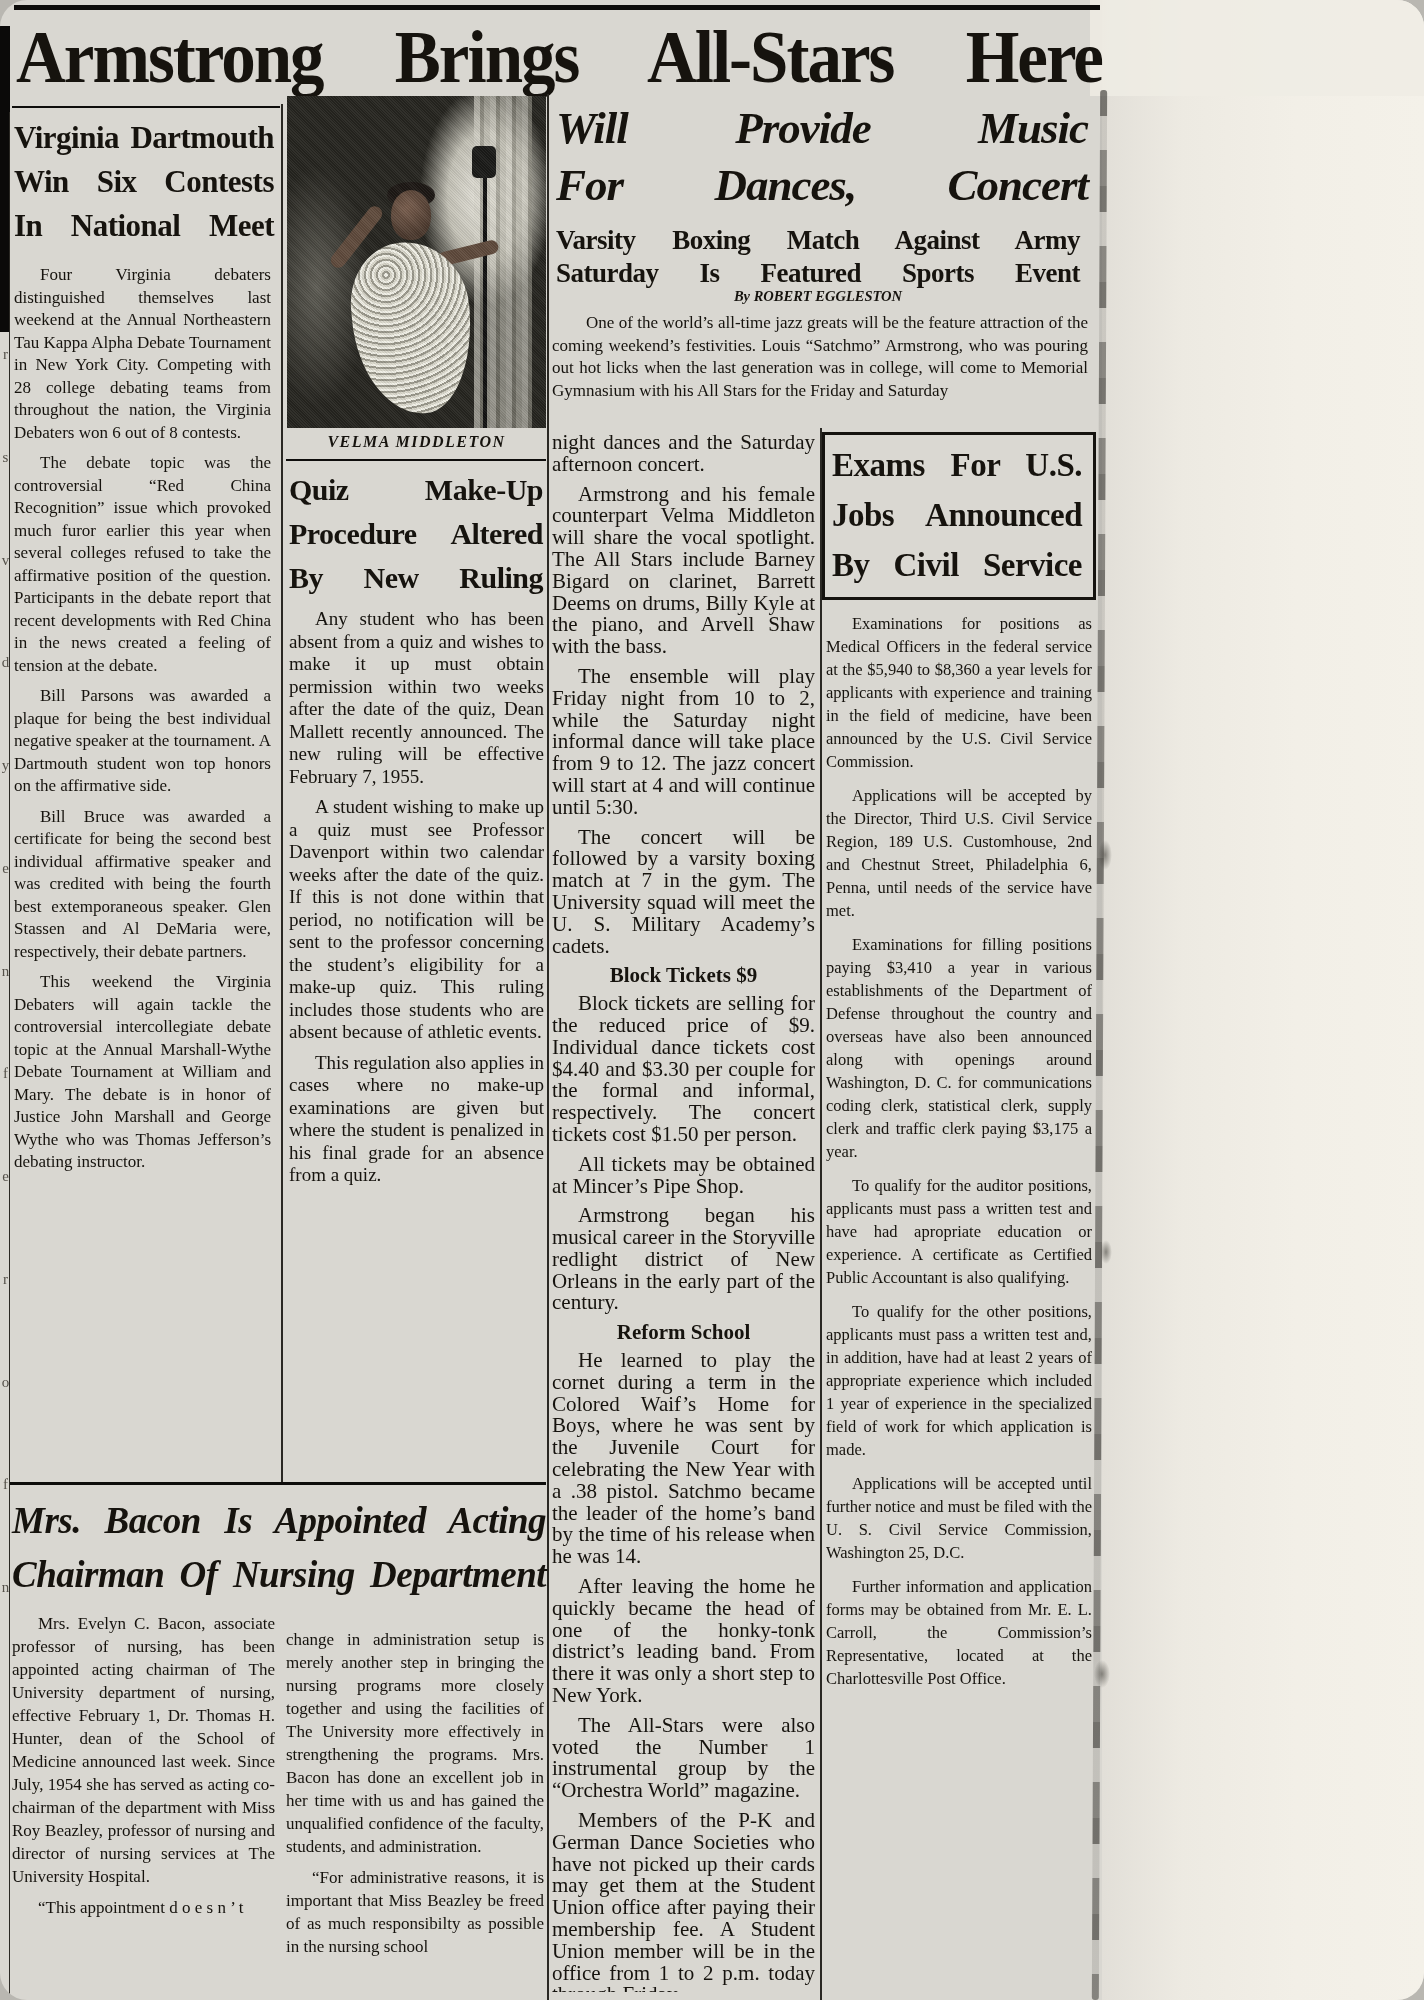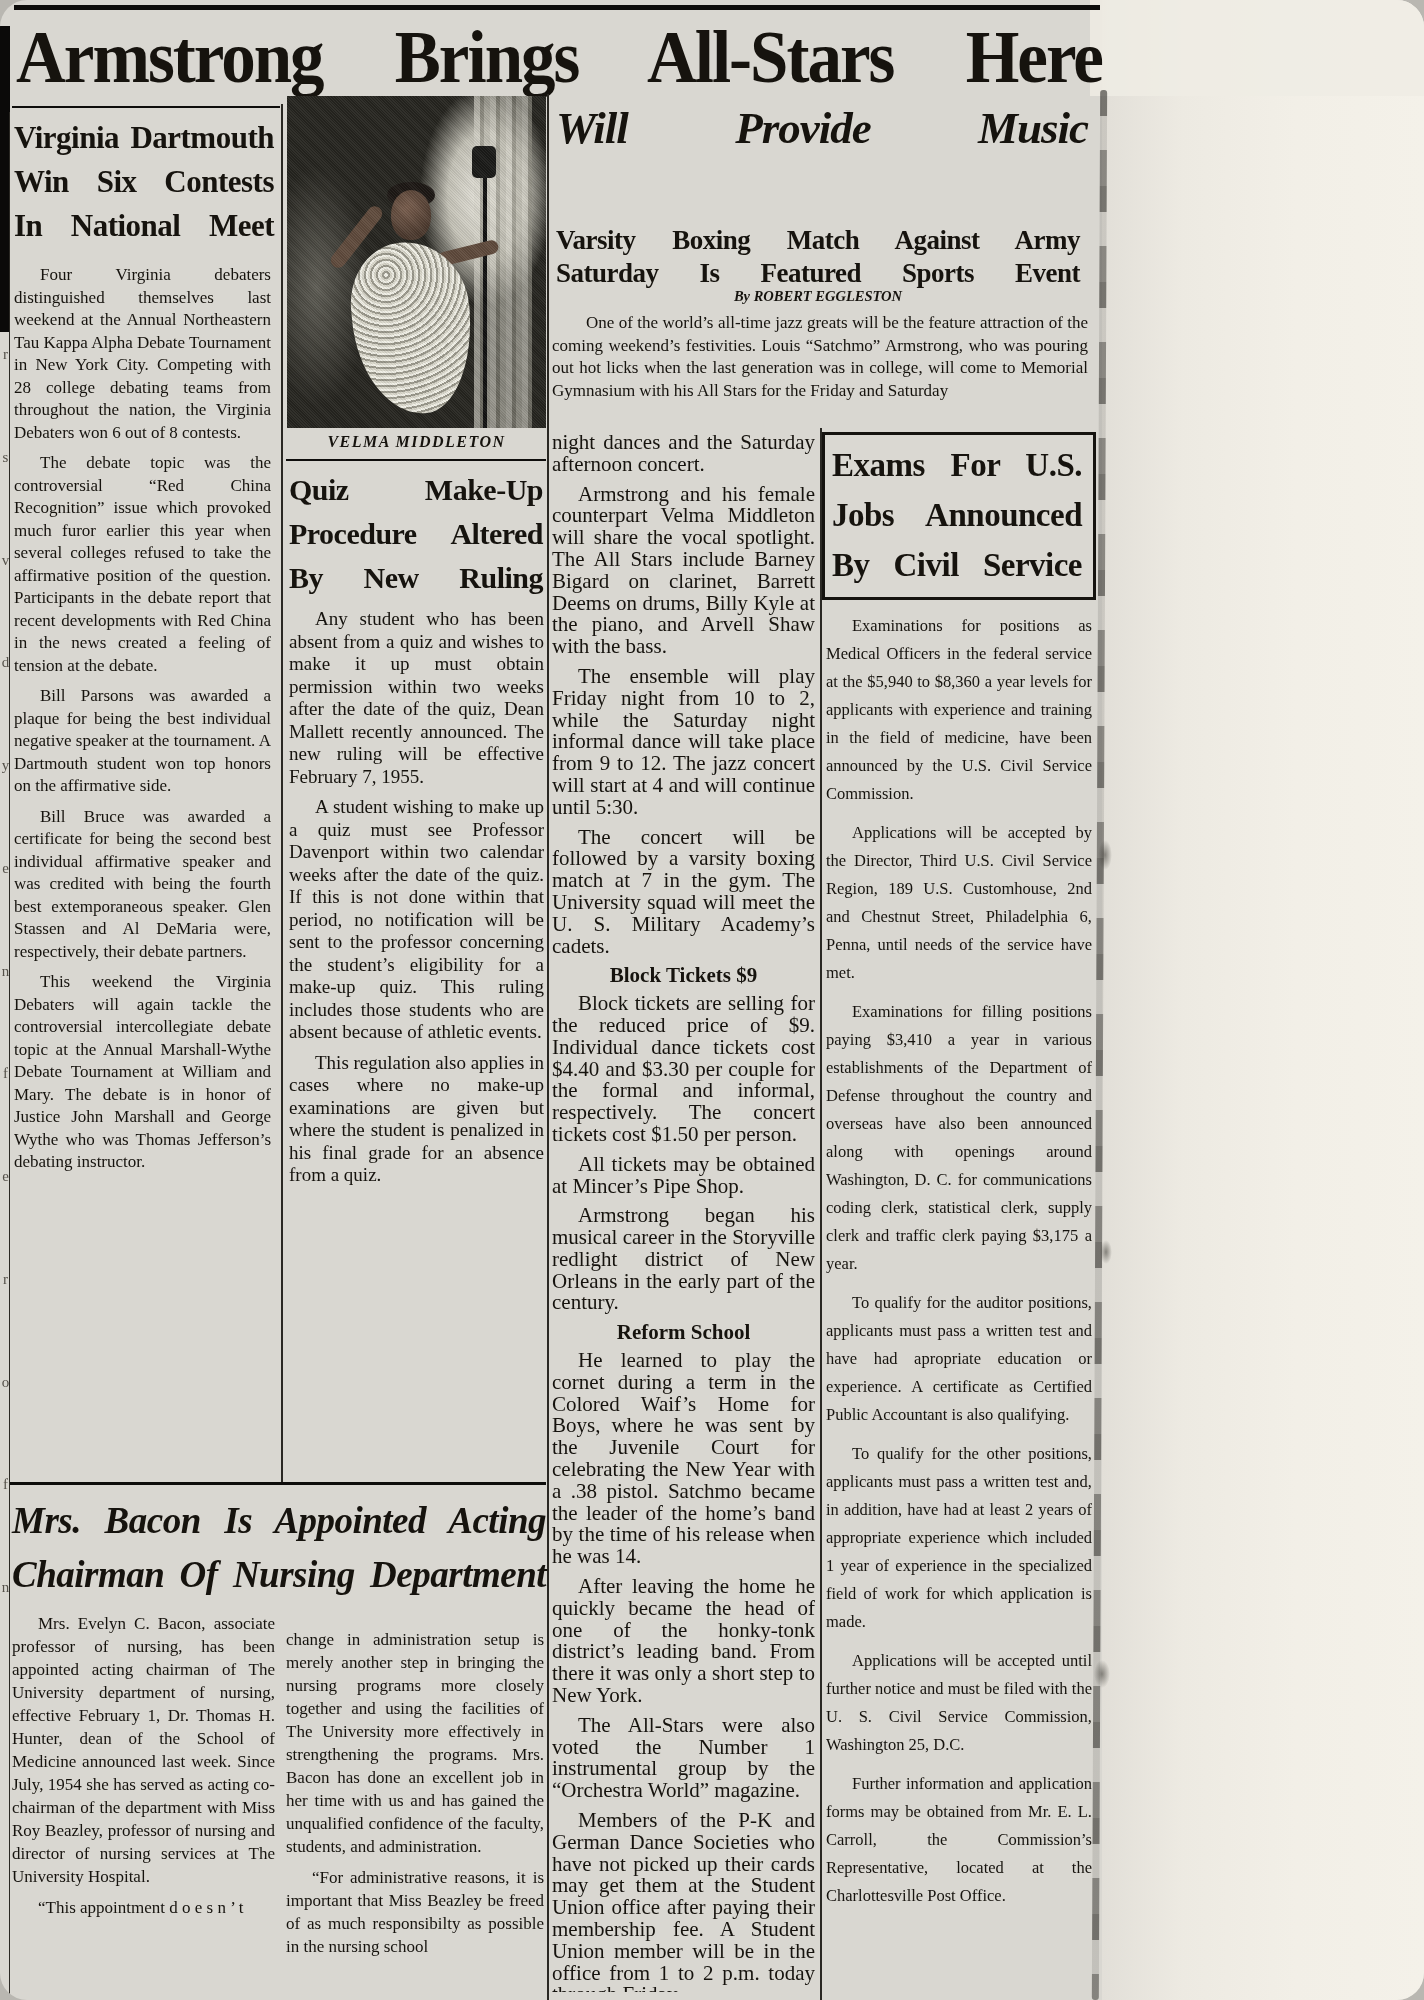--- a/index.html
+++ b/index.html
@@ -36,21 +36,21 @@
   
   .bodycol{position:absolute;text-align:justify;}
   .bodycol p{margin:0 0 8px 0;text-indent:26px;}
   .bodycol p.noindent{text-indent:0;}
   .bodycol p.subhd{text-align:center;text-indent:0;font-weight:bold;margin:4px 0 6px 0;}
   #debaters-body{left:14px;top:264px;width:257px;font-size:17px;line-height:22.5px;}
   #quiz-body{left:289px;top:608px;width:255px;font-size:19px;line-height:22.5px;}
   #music-intro{left:552px;top:312px;width:536px;font-size:17px;line-height:22.5px;text-align:justify;}
   #music-intro p{margin:0;text-indent:34px;}
   #music-col{left:552px;top:432px;width:263px;font-size:21px;line-height:21.8px;height:1560px;overflow:hidden;}
-  #exams-body{left:826px;top:612px;width:266px;font-size:16.5px;line-height:28px;height:1384px;overflow:hidden;}
+  #exams-body{left:826px;top:612px;width:266px;font-size:16.5px;line-height:23px;height:1384px;overflow:hidden;}
   #exams-body p{margin:0 0 11px 0;}
   #bacon-col1{left:12px;top:1612px;width:263px;font-size:17px;line-height:23px;height:386px;overflow:hidden;}
   #bacon-col2{left:286px;top:1628px;width:258px;font-size:17px;line-height:23px;height:386px;overflow:hidden;}
   
   .photo{left:287px;top:96px;width:259px;height:332px;background:#25241f;overflow:hidden;}
   .photo>div{position:absolute;}
   .ph-glow{right:-25px;top:-40px;width:170px;height:280px;
     background:radial-gradient(closest-side,#e9e7df 0%,#c3c1b6 45%,rgba(60,60,52,0) 78%);}
   .ph-glow2{left:-40px;top:30px;width:140px;height:320px;
     background:radial-gradient(closest-side,#8e8c82 0%,rgba(40,40,34,0) 75%);opacity:.55;}
@@ -155,20 +155,21 @@
     <div>By New Ruling</div>
   </div>
   <div class="bodycol" id="quiz-body">
     <p>Any student who has been absent from a quiz and wishes to make it up must obtain permission within two weeks after the date of the quiz, Dean Mallett recently announced. The new ruling will be effective February 7, 1955.</p>
     <p>A student wishing to make up a quiz must see Professor Davenport within two calendar weeks after the date of the quiz. If this is not done within that period, no notification will be sent to the professor concerning the student’s eligibility for a make-up quiz. This ruling includes those students who are absent because of athletic events.</p>
     <p>This regulation also applies in cases where no make-up examinations are given but where the student is penalized in his final grade for an absence from a quiz.</p>
   </div>
 
   <div class="abs" id="music-title">
     <div>Will Provide Music</div>
+    <div>For Dances, Concert</div>
   </div>
   <div class="abs" id="music-subhead">
     <div>Varsity Boxing Match Against Army</div>
     <div>Saturday Is Featured Sports Event</div>
   </div>
   <div class="abs" id="music-byline">By ROBERT EGGLESTON</div>
   <div class="abs" id="music-intro">
     <p>One of the world’s all-time jazz greats will be the feature attraction of the coming weekend’s festivities. Louis “Satchmo” Armstrong, who was pouring out hot licks when the last generation was in college, will come to Memorial Gymnasium with his All Stars for the Friday and Saturday</p>
   </div>
   <div class="bodycol" id="music-col">

